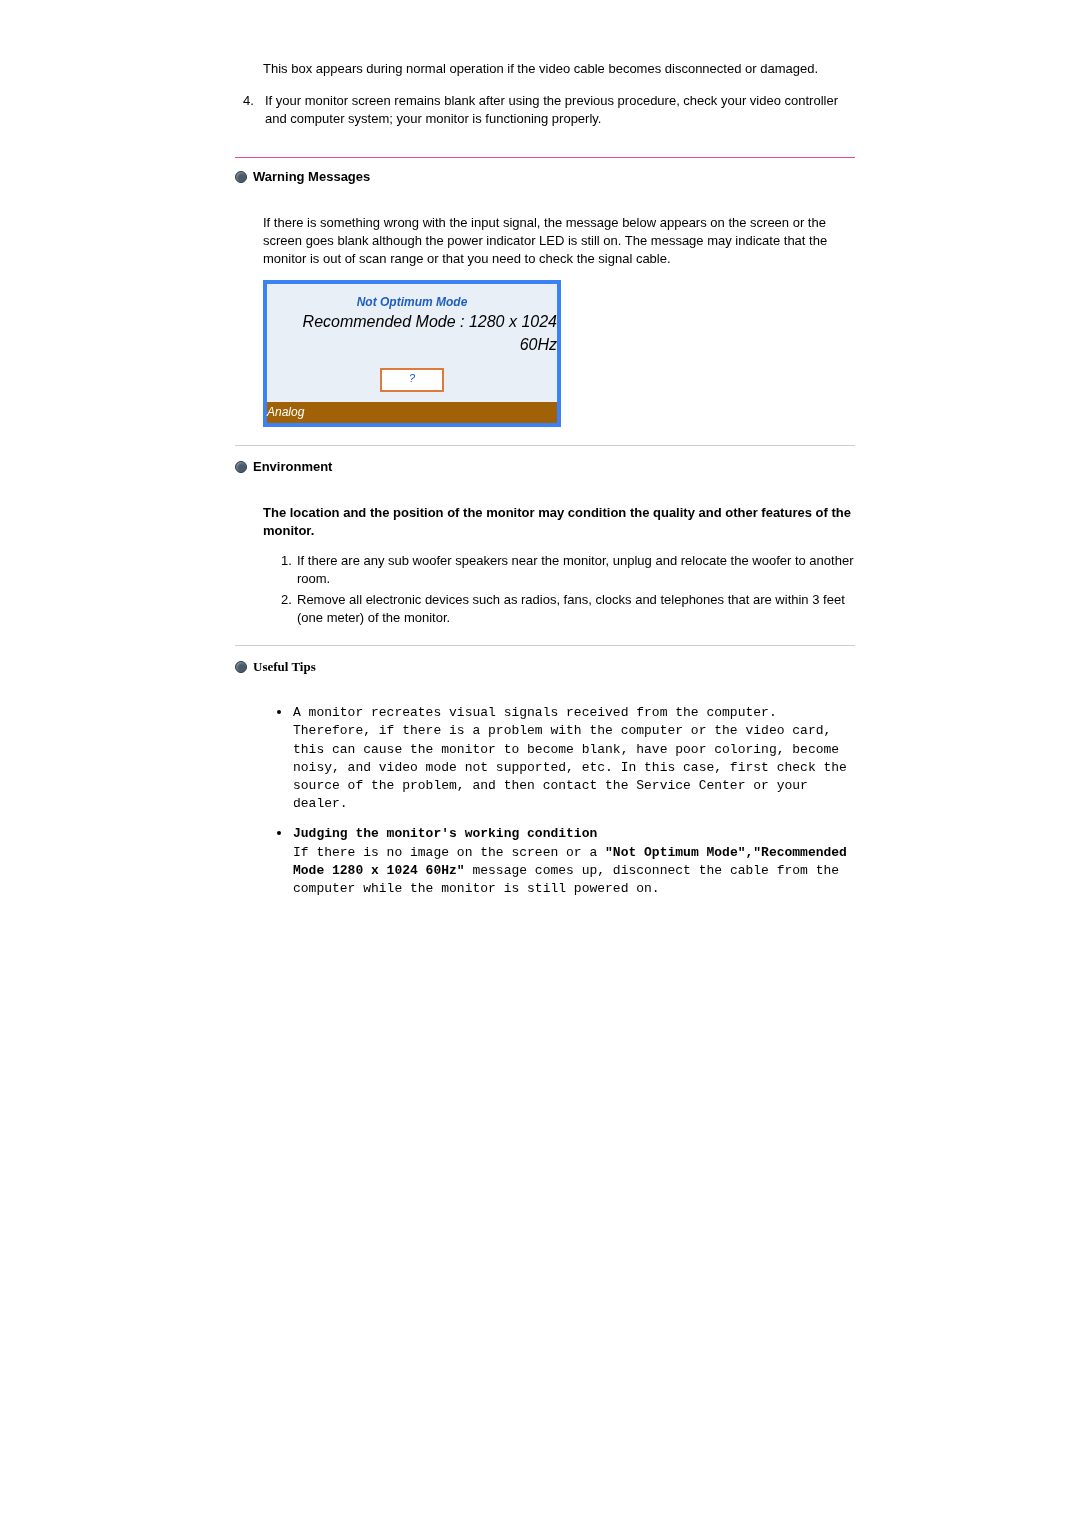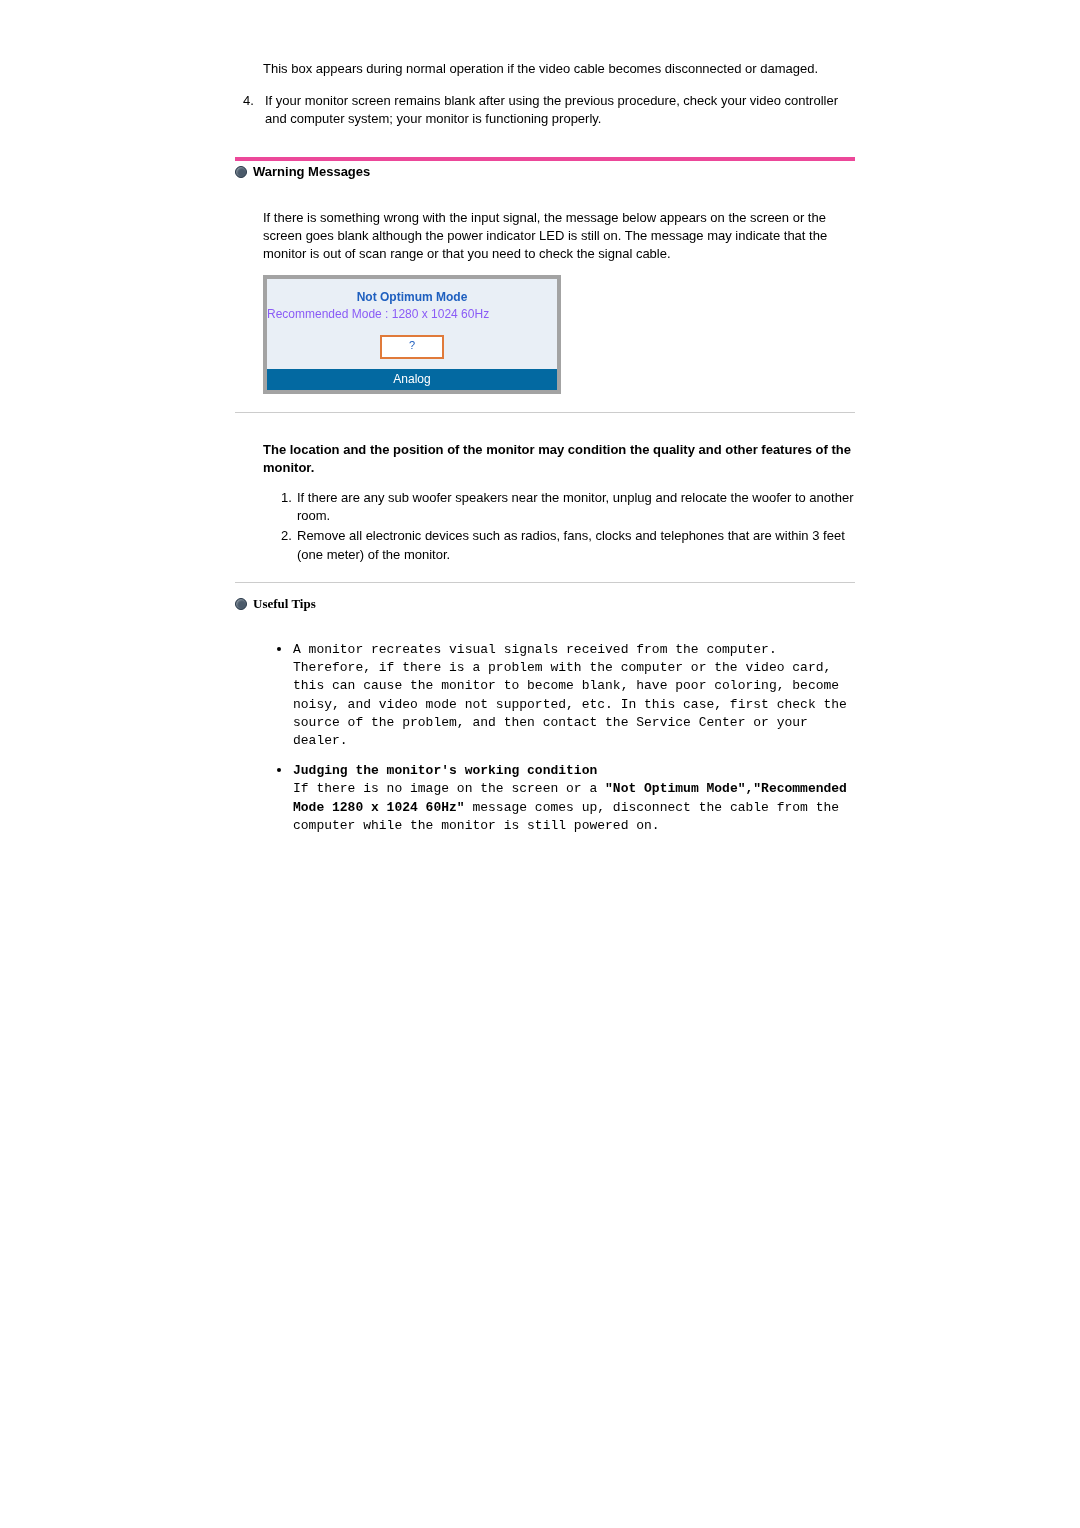--- a/index.html
+++ b/index.html
@@ -25,22 +25,22 @@
     padding-left: 30px;
     margin-bottom: 2px;
   }
   .list-item .num {
     position: absolute;
     left: 8px;
     top: 0;
   }
   .section-head {
     margin-top: 28px;
-    padding-top: 2px;
-    border-top: 4px solid #ec4899;
+    padding-top: 10px;
+    border-top: 1px solid #ec4899;
     display: flex;
     align-items: center;
     gap: 6px;
     margin-bottom: 8px;
   }
   .bullet-dot {
     width: 10px;
     height: 10px;
     border-radius: 50%;
     background: #4a5a6a;
@@ -104,56 +104,56 @@
     width: 5px;
     height: 5px;
     border: 1px solid #000;
     border-radius: 50%;
     background: transparent;
   }
   
   .osd-box {
     width: 290px;
     margin-top: 12px;
-    border: 4px solid #a3a3a3;
+    border: 4px solid #3b82f6;
     background: #e9eff6;
     font-family: Arial, sans-serif;
+    font-style: italic;
   }
   .osd-title {
     text-align: center;
     color: #1e5fbf;
     font-size: 12px;
     font-weight: bold;
     padding-top: 10px;
   }
   .osd-sub {
-    text-align: left;
-    color: #8b5cf6;
-    font-size: 12px;
+    text-align: right;
+    color: #000000;
+    font-size: 16px;
     padding-bottom: 6px;
   }
   .osd-btn-row {
     display: flex;
     justify-content: center;
     padding: 6px 0 10px 0;
   }
   .osd-btn {
     width: 60px;
     height: 20px;
     border: 2px solid #e07a3a;
     background: #ffffff;
     color: #1e5fbf;
     font-size: 11px;
     text-align: center;
     line-height: 16px;
   }
   .osd-footer {
-    background: #0369a1;
+    background: #a16207;
     color: #ffffff;
-    text-align: center;
     font-size: 12px;
     padding: 2px 0;
   }
   hr.divider {
     border: none;
     border-top: 1px solid #cccccc;
     margin-top: 18px;
     margin-bottom: 0;
   }
 </style>
@@ -183,20 +183,24 @@
       <div class="osd-sub">Recommended Mode : 1280 x 1024  60Hz</div>
       <div class="osd-btn-row">
         <div class="osd-btn">?</div>
       </div>
       <div class="osd-footer">Analog</div>
     </div>
   </div>
 
   <hr class="divider">
 
+  <div class="section-head" style="border-top:none;margin-top:12px;padding-top:0;">
+    <span class="bullet-dot"></span>
+    <span class="section-title">Environment</span>
+  </div>
   <div class="section-body">
     <div class="bold">The location and the position of the monitor may condition the quality and other features of the monitor.</div>
     <div class="ol-nested" style="margin-top:12px;">
       <div class="li">
         <span class="num">1.</span>
         <span>If there are any sub woofer speakers near the monitor, unplug and relocate the woofer to another room.</span>
       </div>
       <div class="li">
         <span class="num">2.</span>
         <span>Remove all electronic devices such as radios, fans, clocks and telephones that are within 3 feet (one meter) of the monitor.</span>

